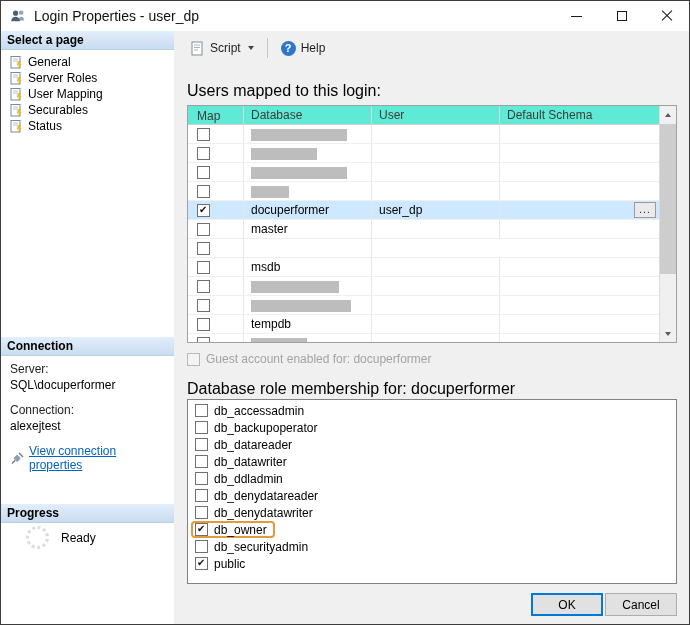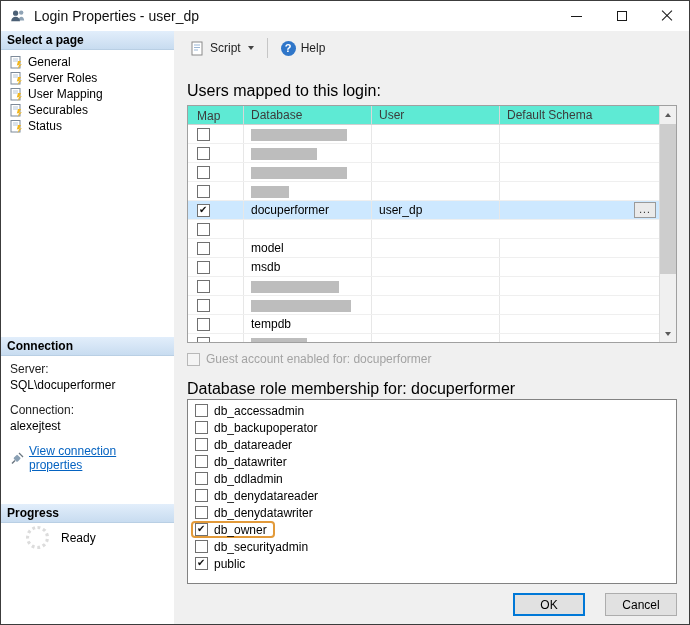--- a/index.html
+++ b/index.html
@@ -84,21 +84,21 @@
   .guest-label { font-size:12px; color:#a3a3a3; }
 
   
   .rolebox { margin-top:1px; height:185px; background:#fff; border:1px solid #828282; padding:2px 0 0 3px; overflow:hidden; }
   .role-item { height:17px; display:flex; align-items:center; }
   .ring { display:inline-flex; align-items:center; gap:6px; padding:0 6px 0 2px; border:2px solid transparent; border-radius:4px; height:17px; }
   .ring.hl { border-color:#e29a3a; }
   .role-label { font-size:12px; color:#000; white-space:nowrap; }
 
   
-  .btn-row { margin-top:auto; margin-bottom:8px; display:flex; justify-content:flex-end; gap:20px; }
+  .btn-row { margin-top:auto; margin-bottom:8px; display:flex; justify-content:flex-end; gap:2px; }
   .btn { width:72px; height:23px; font-family:"Liberation Sans", sans-serif; font-size:12px; color:#000; background:#e1e1e1; border:1px solid #adadad; cursor:default; }
   .btn.default { border-color:#0078d7; box-shadow:inset 0 0 0 1px #0078d7; }
 </style>
 </head>
 <body>
 
 <div class="window">
 
   <div class="titlebar">
     <span class="pg-icon">
@@ -275,26 +275,26 @@
           <div class="trow selected">
             <div class="tc c-map"><span class="cb checked"></span></div>
             <div class="tc c-db">docuperformer</div>
             <div class="tc c-user">user_dp</div>
             <div class="tc c-ds"></div>
             <button class="browse">...</button>
           </div>
 
           <div class="trow">
             <div class="tc c-map"><span class="cb"></span></div>
-            <div class="tc c-user"></div>
-            <div class="tc c-ds"></div>
-          </div>
-          <div class="trow">
-            <div class="tc c-map"><span class="cb"></span></div>
-            <div class="tc c-db">model</div>
+            <div class="tc c-db">master</div>
+            <div class="tc c-user"></div>
+            <div class="tc c-ds"></div>
+          </div>
+          <div class="trow">
+            <div class="tc c-map"><span class="cb"></span></div>
             <div class="tc c-user"></div>
             <div class="tc c-ds"></div>
           </div>
           <div class="trow">
             <div class="tc c-map"><span class="cb"></span></div>
             <div class="tc c-db">msdb</div>
             <div class="tc c-user"></div>
             <div class="tc c-ds"></div>
           </div>
           <div class="trow">

